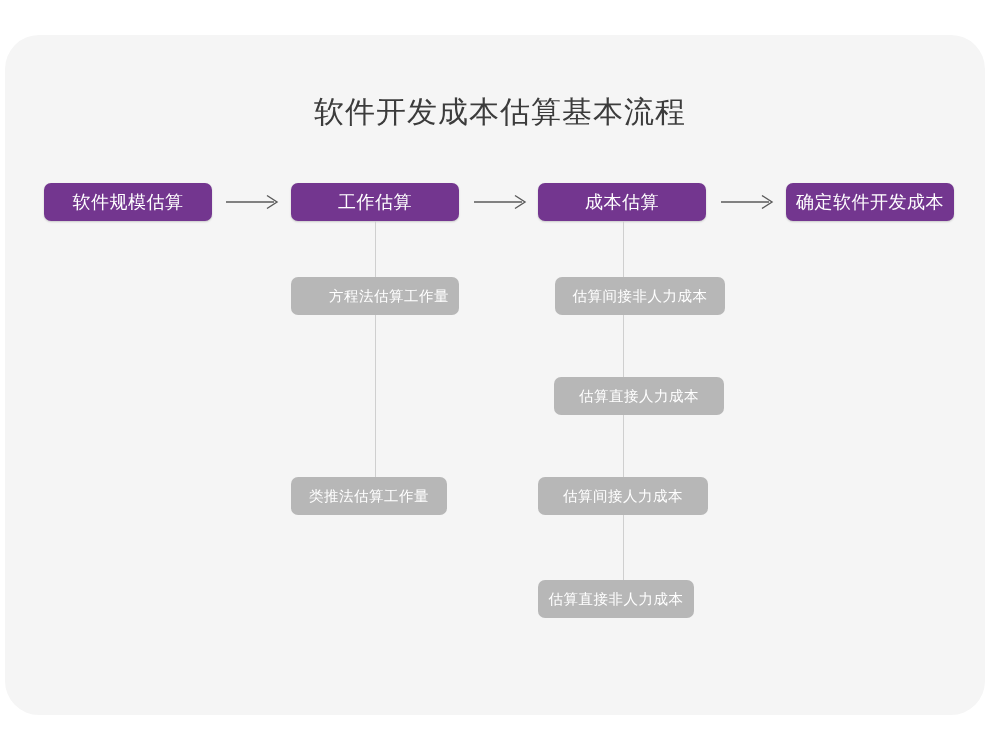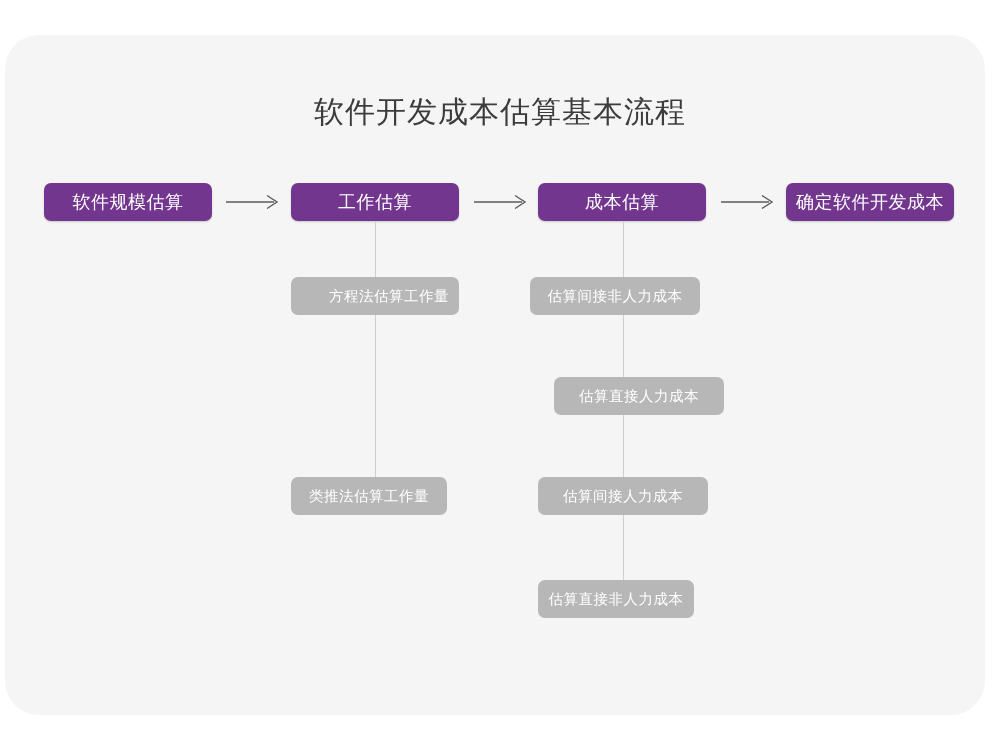--- a/index.html
+++ b/index.html
@@ -74,21 +74,21 @@
   #node-effort   { left: 291px; top: 183px; width: 168px; }
   #node-cost     { left: 538px; top: 183px; width: 168px; }
   #node-final    { left: 786px; top: 183px; width: 168px; }
 
   
   #sub-2-0 { left: 291px; top: 277px; width: 168px; padding-left: 28px; }
   #sub-2-1 { left: 291px; top: 377px; width: 168px; }
   #sub-2-2 { left: 291px; top: 477px; width: 156px; }
 
   
-  #sub-3-0 { left: 530px; top: 277px; width: 170px; }
+  #sub-3-0 { left: 555px; top: 277px; width: 170px; }
   #sub-3-1 { left: 538px; top: 377px; width: 170px; margin-left: 16px; }
   #sub-3-2 { left: 538px; top: 477px; width: 170px; }
   #sub-3-3 { left: 538px; top: 580px; width: 156px; }
 
   
   .vline {
     position: absolute;
     width: 1px;
     background: #cfcfcf;
   }

